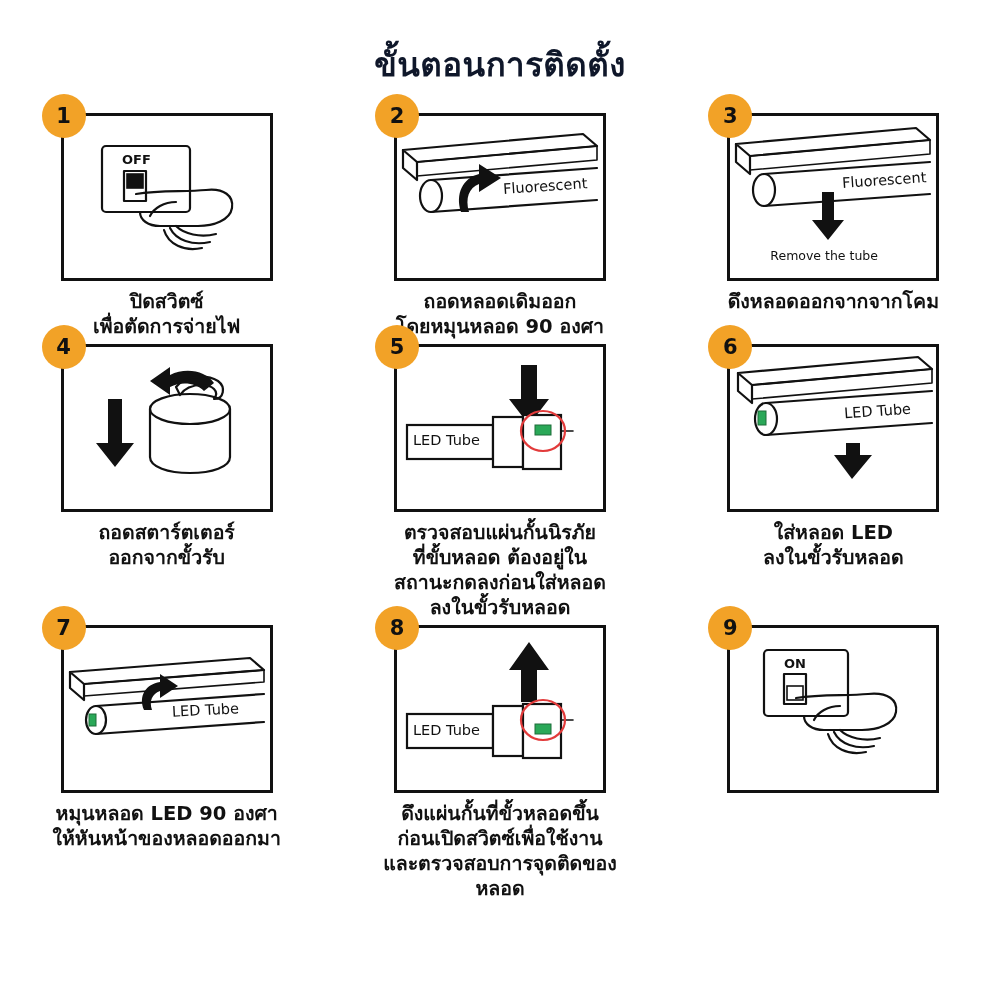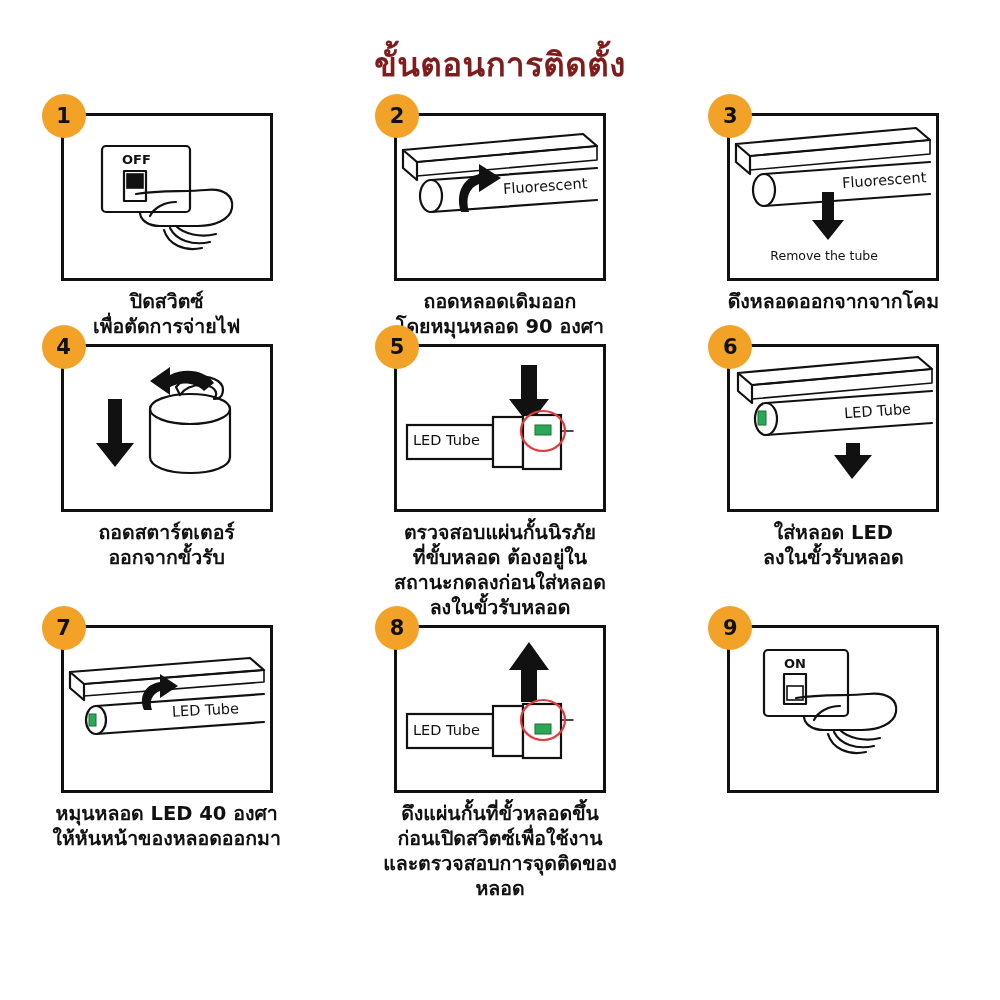--- a/index.html
+++ b/index.html
@@ -13,21 +13,21 @@
   }
   .page { position:relative; width:1000px; height:1000px; }
 
   .title {
     text-align:center;
     font-size:33px;
     font-weight:bold;
     letter-spacing:0.5px;
     margin:0;
     padding-top:38px;
-    color:#7f1d1d;
+    color:#0f172a;
   }
 
   .grid {
     margin-top:22px;
     display:grid;
     grid-template-columns:repeat(3, 1fr);
     row-gap:4px;
   }
 
   .cell {
@@ -253,21 +253,21 @@
             <ellipse class="fillw" cx="32" cy="92" rx="10" ry="14"></ellipse>
             <path class="ln" d="M32 78 L200 66"></path>
             <path class="ln" d="M32 106 L200 94"></path>
             <rect class="greenpin" x="25" y="86" width="7" height="12"></rect>
 
             <path class="arrow" d="M80 82 C74 68, 82 56, 96 54 L96 46 L114 58 L96 70 L96 63 C88 66, 85 73, 88 82 Z"></path>
           </svg>
           <div class="lbl" style="left:108px; top:74px; transform:rotate(-3deg);">LED Tube</div>
         </div>
       </div>
-      <div class="caption">หมุนหลอด LED 40 องศา
+      <div class="caption">หมุนหลอด LED 90 องศา
 ให้หันหน้าของหลอดออกมา</div>
     </div>
 
     <div class="cell">
       <div class="panel">
         <div class="badge">8</div>
         <div class="art">
           <svg width="206" height="162" viewBox="0 0 206 162">
 
             <path class="arrow" d="M132 14 L152 42 L140 42 L140 74 L124 74 L124 42 L112 42 Z"></path>

